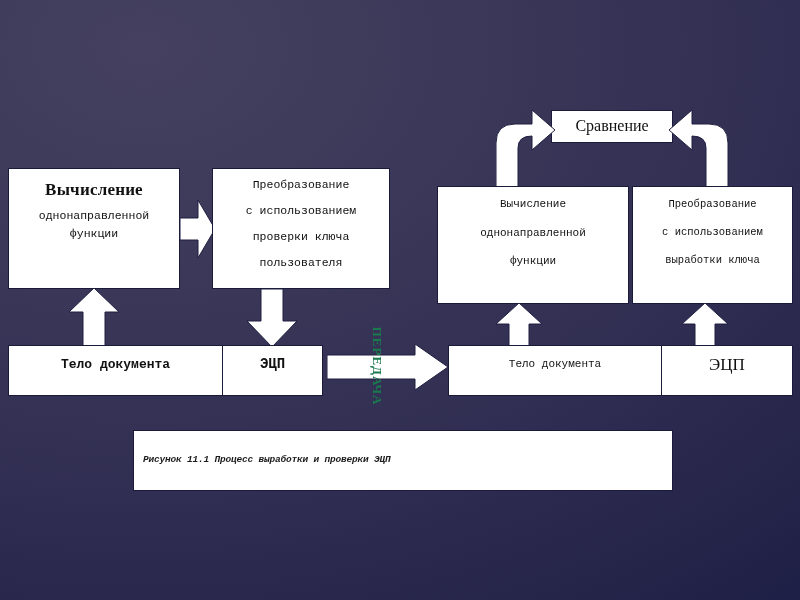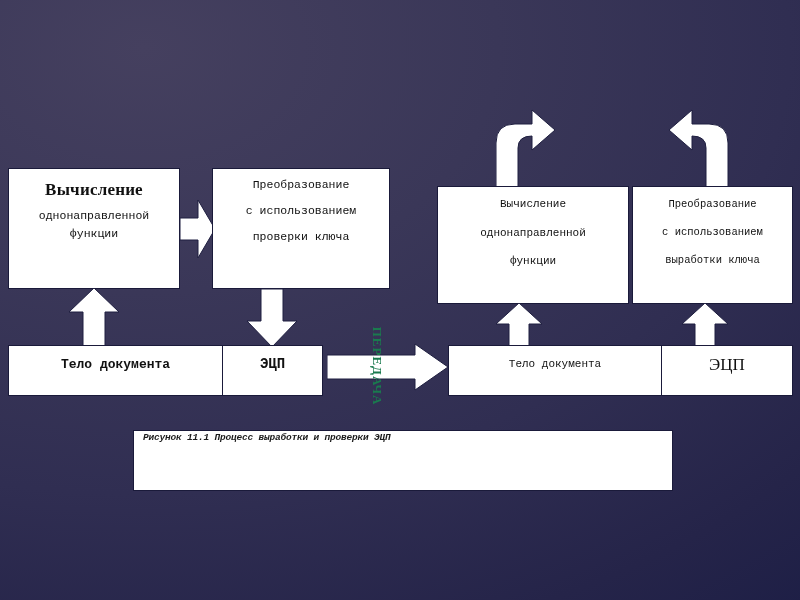--- a/index.html
+++ b/index.html
@@ -56,21 +56,21 @@
   #box-sig-left .ln{font-size:14px;font-weight:bold;}
 
   #box-doc-right{left:448px;top:345px;width:214px;height:51px;justify-content:flex-start;padding-top:13px;}
   #box-doc-right .ln{font-size:11px;}
   #box-sig-right{left:661px;top:345px;width:132px;height:51px;justify-content:flex-start;padding-top:10px;}
   #box-sig-right .ln{
     font-family:"Liberation Serif","DejaVu Serif",serif;font-size:17px;
   }
 
   
-  #box-caption{left:133px;top:430px;width:540px;height:61px;align-items:flex-start;padding:2px 0 0 9px;}
+  #box-caption{left:133px;top:430px;width:540px;height:61px;align-items:flex-start;padding:24px 0 0 9px;}
   #box-caption .ln{
     text-align:left;font-style:italic;font-weight:bold;font-size:9.5px;
     letter-spacing:-.2px;color:#1b1b1b;
   }
 
   
   .arrow{position:absolute;}
   .arrow svg{display:block;}
   .arr-fill{fill:#ffffff;stroke:#1f1f40;stroke-width:1;}
 
@@ -100,20 +100,21 @@
   <div class="arrow" style="left:180px;top:198px;">
     <svg width="36" height="62" viewBox="0 0 36 62" aria-hidden="true">
       <polygon class="arr-fill" points="0,20 18,20 18,2 35,31 18,60 18,42 0,42"></polygon>
     </svg>
   </div>
 
   <div class="box" id="box-transform-left">
     <span class="ln">Преобразование</span>
     <span class="ln">с использованием</span>
     <span class="ln">проверки ключа</span>
+    <span class="ln">пользователя</span>
   </div>
 
   <div class="arrow" style="left:68px;top:288px;">
     <svg width="52" height="60" viewBox="0 0 52 60" aria-hidden="true">
       <polygon class="arr-fill" points="26,0 51,24 37,24 37,59 15,59 15,24 1,24"></polygon>
     </svg>
   </div>
 
   <div class="arrow" style="left:245px;top:288px;">
     <svg width="54" height="60" viewBox="0 0 54 60" aria-hidden="true">
@@ -131,20 +132,23 @@
 
   <div class="arrow" style="left:327px;top:343px;">
     <svg width="122" height="48" viewBox="0 0 122 48" aria-hidden="true">
       <polygon class="arr-fill" points="0,12 88,12 88,1 121,24 88,47 88,36 0,36"></polygon>
     </svg>
   </div>
   <div id="transfer-label">
     <span class="ln">ПЕРЕДАЧА</span>
   </div>
 
+  <div class="box" id="box-compare">
+    <span class="ln">Сравнение</span>
+  </div>
 
   <div class="arrow" style="left:496px;top:107px;">
     <svg width="60" height="92" viewBox="0 0 60 92" aria-hidden="true">
       <path class="arr-fill" d="M0,91 L0,36 Q0,17 19,17 L36,17 L36,3 L59,23 L36,43 L36,29 Q22,29 22,41 L22,91 Z"></path>
     </svg>
   </div>
 
   <div class="arrow" style="left:669px;top:107px;">
     <svg width="60" height="92" viewBox="0 0 60 92" aria-hidden="true">
       <path class="arr-fill" d="M59,91 L59,36 Q59,17 40,17 L23,17 L23,3 L0,23 L23,43 L23,29 Q37,29 37,41 L37,91 Z"></path>

